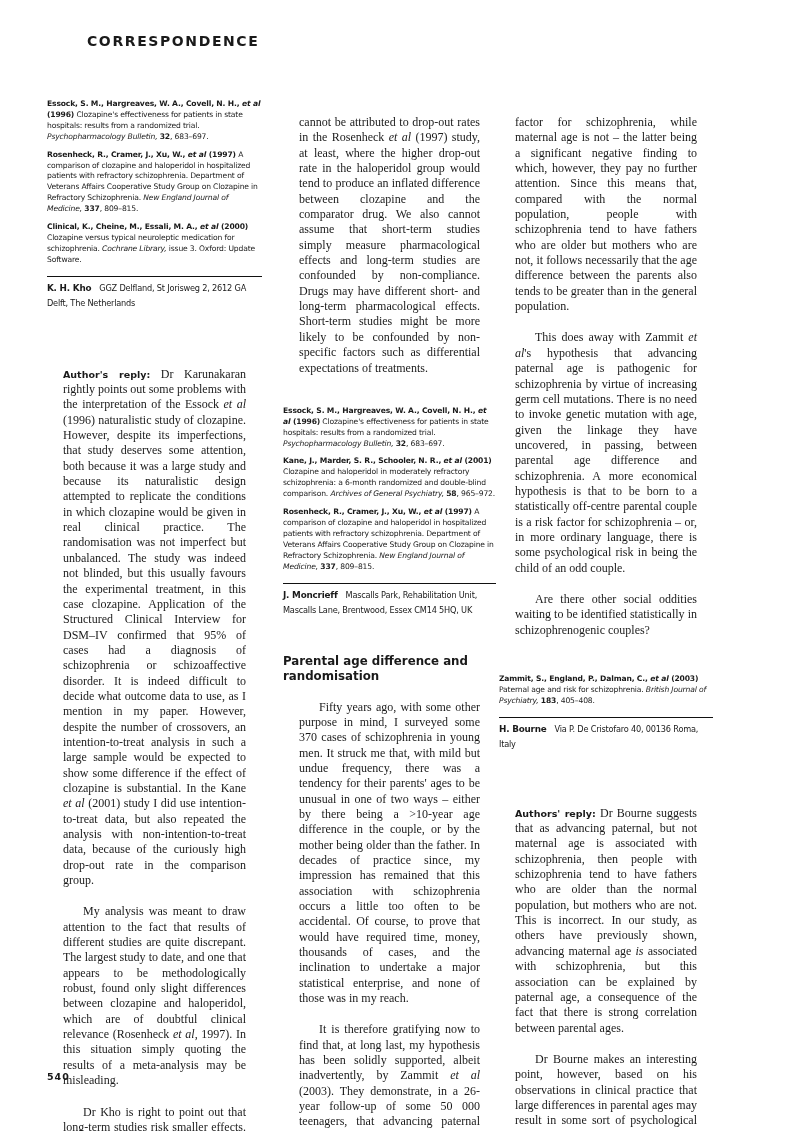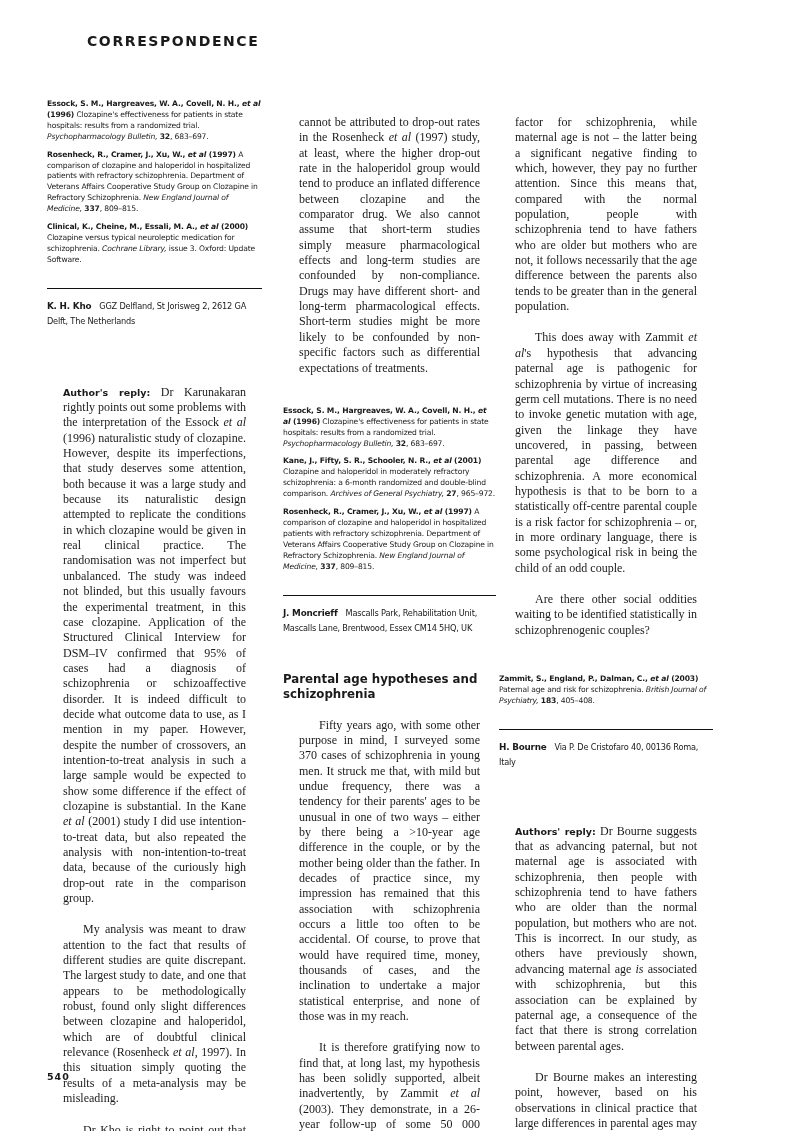--- a/index.html
+++ b/index.html
@@ -5,21 +5,21 @@
   html, body { margin: 0; padding: 0; background: #ffffff; }
   body { width: 800px; height: 1131px; position: relative; overflow: hidden; color: #1a1a1a; }
   .header { position: absolute; left: 47px; top: 33px; font-family: "DejaVu Sans", sans-serif; font-weight: bold; font-size: 14px; letter-spacing: 1.6px; margin-left: 40px; }
   .col { position: absolute; top: 99px; }
   .c1 { left: 47px; width: 215px; }
   .c2 { left: 283px; width: 213px; }
   .c3 { left: 499px; width: 214px; }
   .ref { font-family: "DejaVu Sans", sans-serif; font-size: 7.6px; line-height: 10.9px; margin: 0 0 7px 0; letter-spacing: -0.15px; }
   .ref b { font-weight: bold; }
   .ref i { font-style: italic; }
-  .addr { border-top: 1.3px solid #111; padding-top: 10px; font-family: "DejaVu Sans", sans-serif; font-size: 8.2px; line-height: 15px; margin-top: 22px; letter-spacing: -0.2px; }
+  .addr { border-top: 1.3px solid #111; padding-top: 4px; font-family: "DejaVu Sans", sans-serif; font-size: 8.2px; line-height: 15px; margin-top: 10px; letter-spacing: -0.2px; }
   .addr b { font-weight: bold; font-size: 8.8px; margin-right: 8px; }
   .body { font-family: "Liberation Serif", "DejaVu Serif", serif; font-size: 12px; line-height: 15.35px; text-align: justify; margin: 0; }
   .body p { margin: 16px; }
   .body p.ind { text-indent: 20px; }
   .lead { font-family: "DejaVu Sans", sans-serif; font-weight: bold; font-size: 9.5px; }
   .title { font-family: "DejaVu Sans", sans-serif; font-weight: bold; font-size: 11.8px; line-height: 15px; margin: 0 0 5px 0; }
   .pagenum { position: absolute; left: 47px; top: 1071px; font-family: "DejaVu Sans", sans-serif; font-weight: bold; font-size: 9.5px; letter-spacing: 1px; }
 </style>
 </head>
 <body>
@@ -38,25 +38,25 @@
     <p class="ind">Dr Kho is right to point out that long-term studies risk smaller effects. This</p>
   </div>
 </div>
 
 <div class="col c2">
   <div class="body">
     <p><span>cannot be attributed to drop-out rates in the Rosenheck </span><i>et al</i><span> (1997) study, at least, where the higher drop-out rate in the haloperidol group would tend to produce an inflated difference between clozapine and the comparator drug. We also cannot assume that short-term studies simply measure pharmacological effects and long-term studies are confounded by non-compliance. Drugs may have different short- and long-term pharmacological effects. Short-term studies might be more likely to be confounded by non-specific factors such as differential expectations of treatments.</span></p>
   </div>
   <div style="height:14px"></div>
   <div class="ref"><b>Essock, S. M., Hargreaves, W. A., Covell, N. H., </b><b><i>et al</i></b><b> (1996)</b><span> Clozapine's effectiveness for patients in state hospitals: results from a randomized trial. </span><i>Psychopharmacology Bulletin,</i> <b>32</b><span>, 683–697.</span></div>
-  <div class="ref"><b>Kane, J., Fifty, S. R., Schooler, N. R., </b><b><i>et al</i></b><b> (2001)</b><span> Clozapine and haloperidol in moderately refractory schizophrenia: a 6-month randomized and double-blind comparison. </span><i>Archives of General Psychiatry,</i> <b>27</b><span>, 965–972.</span></div>
+  <div class="ref"><b>Kane, J., Marder, S. R., Schooler, N. R., </b><b><i>et al</i></b><b> (2001)</b><span> Clozapine and haloperidol in moderately refractory schizophrenia: a 6-month randomized and double-blind comparison. </span><i>Archives of General Psychiatry,</i> <b>58</b><span>, 965–972.</span></div>
   <div class="ref"><b>Rosenheck, R., Cramer, J., Xu, W., </b><b><i>et al</i></b><b> (1997)</b><span> A comparison of clozapine and haloperidol in hospitalized patients with refractory schizophrenia. Department of Veterans Affairs Cooperative Study Group on Clozapine in Refractory Schizophrenia. </span><i>New England Journal of Medicine,</i> <b>337</b><span>, 809–815.</span></div>
   <div class="addr"><b>J. Moncrieff</b><span>Mascalls Park, Rehabilitation Unit, Mascalls Lane, Brentwood, Essex CM14 5HQ, UK</span></div>
   <div style="height:36px"></div>
-  <div class="title">Parental age hypotheses and schizophrenia</div>
+  <div class="title">Parental age difference and randomisation</div>
   <div class="body">
     <p class="ind">Fifty years ago, with some other purpose in mind, I surveyed some 370 cases of schizophrenia in young men. It struck me that, with mild but undue frequency, there was a tendency for their parents' ages to be unusual in one of two ways – either by there being a &gt;10-year age difference in the couple, or by the mother being older than the father. In decades of practice since, my impression has remained that this association with schizophrenia occurs a little too often to be accidental. Of course, to prove that would have required time, money, thousands of cases, and the inclination to undertake a major statistical enterprise, and none of those was in my reach.</p>
     <p class="ind"><span>It is therefore gratifying now to find that, at long last, my hypothesis has been solidly supported, albeit inadvertently, by Zammit </span><i>et al</i><span> (2003). They demonstrate, in a 26-year follow-up of some 50 000 teenagers, that advancing paternal age is a risk</span></p>
   </div>
 </div>
 
 <div class="col c3">
   <div class="body">
     <p>factor for schizophrenia, while maternal age is not – the latter being a significant negative finding to which, however, they pay no further attention. Since this means that, compared with the normal population, people with schizophrenia tend to have fathers who are older but mothers who are not, it follows necessarily that the age difference between the parents also tends to be greater than in the general population.</p>
     <p class="ind"><span>This does away with Zammit </span><i>et al</i><span>'s hypothesis that advancing paternal age is pathogenic for schizophrenia by virtue of increasing germ cell mutations. There is no need to invoke genetic mutation with age, given the linkage they have uncovered, in passing, between parental age difference and schizophrenia. A more economical hypothesis is that to be born to a statistically off-centre parental couple is a risk factor for schizophrenia – or, in more ordinary language, there is some psychological risk in being the child of an odd couple.</span></p>

